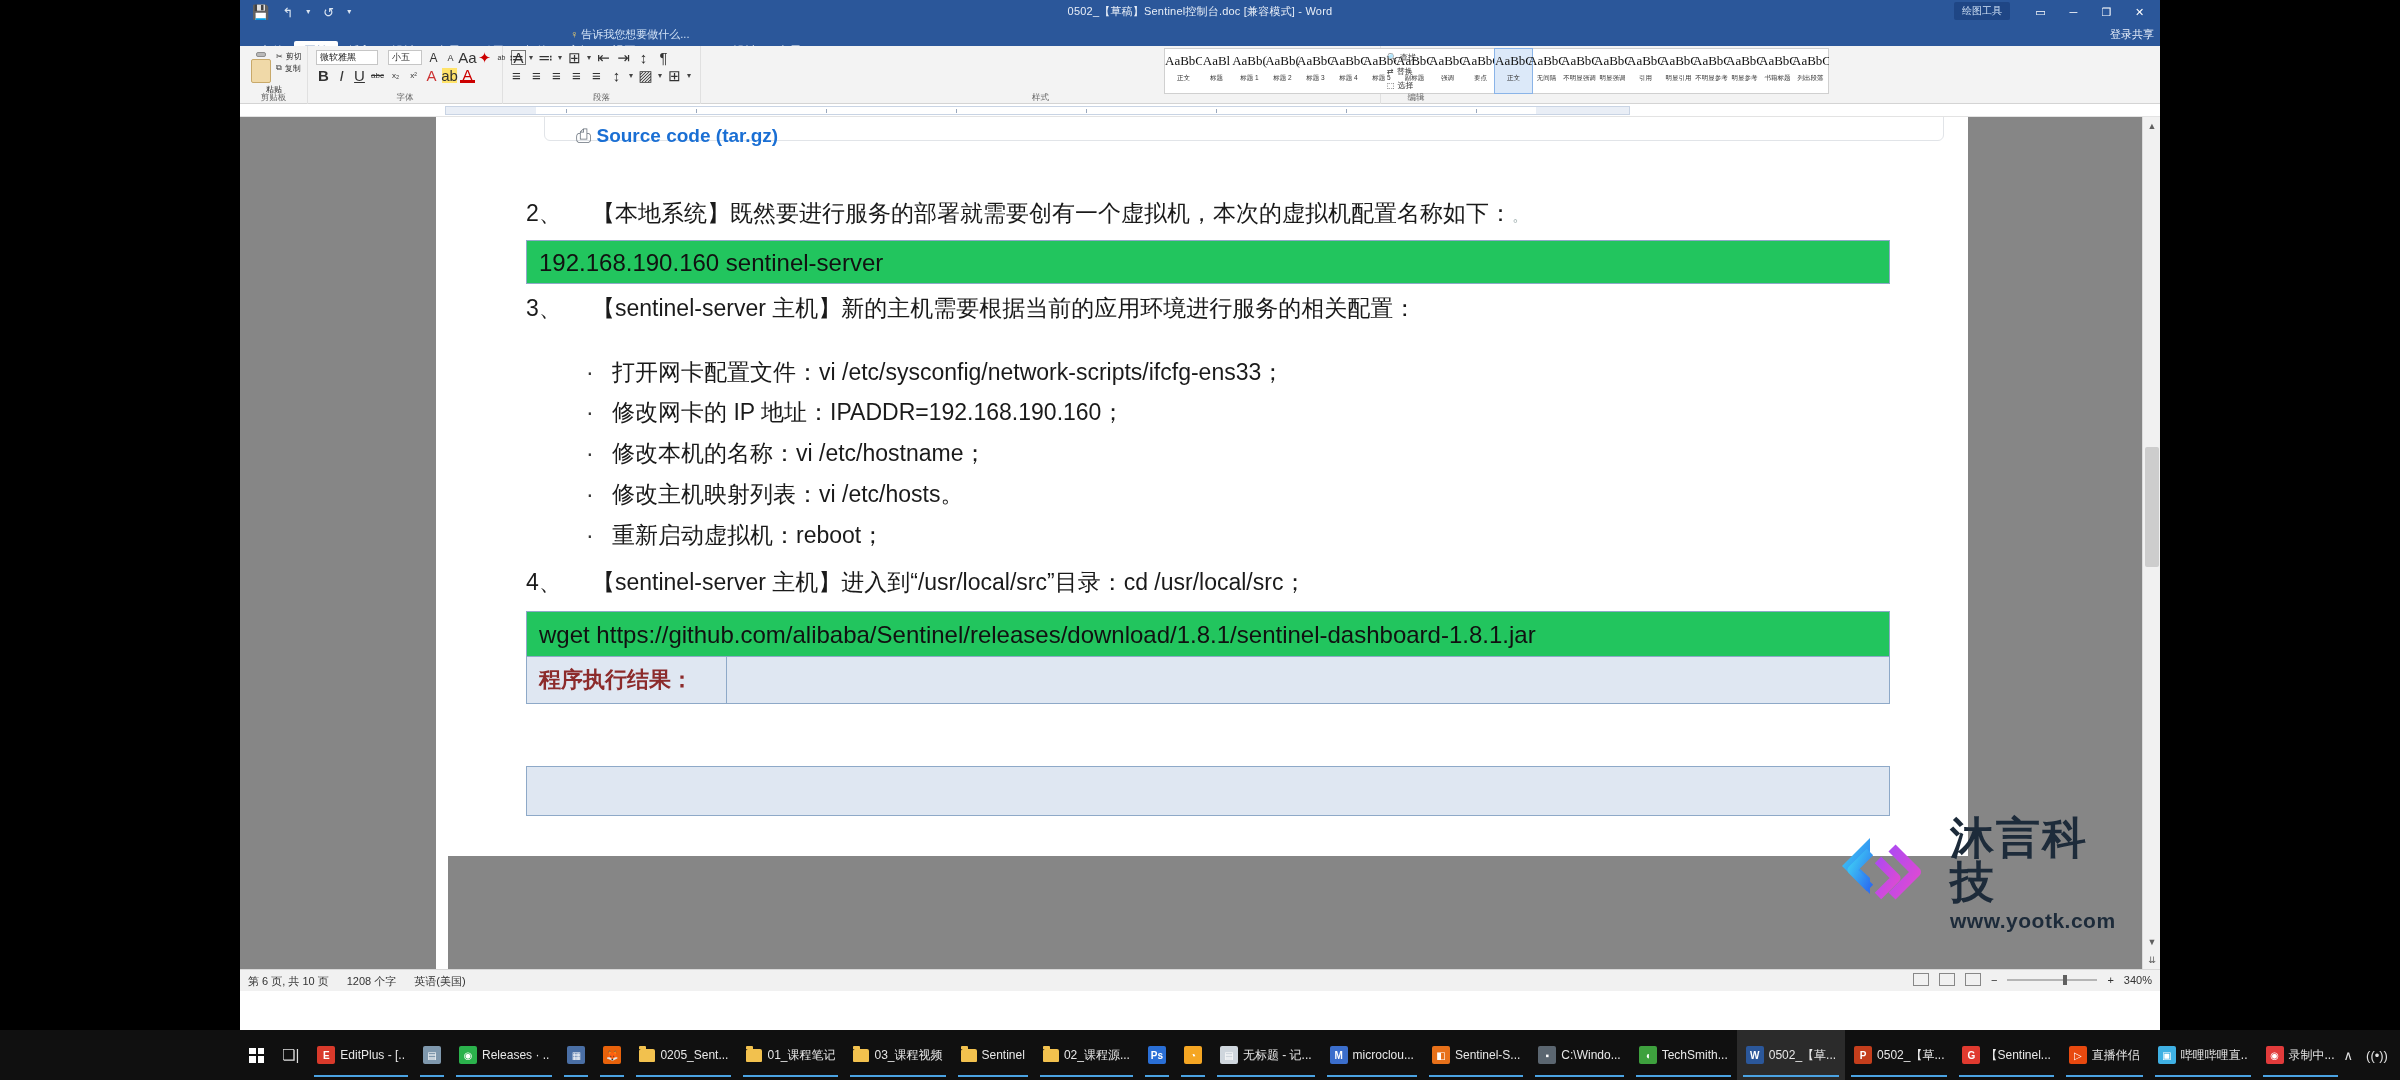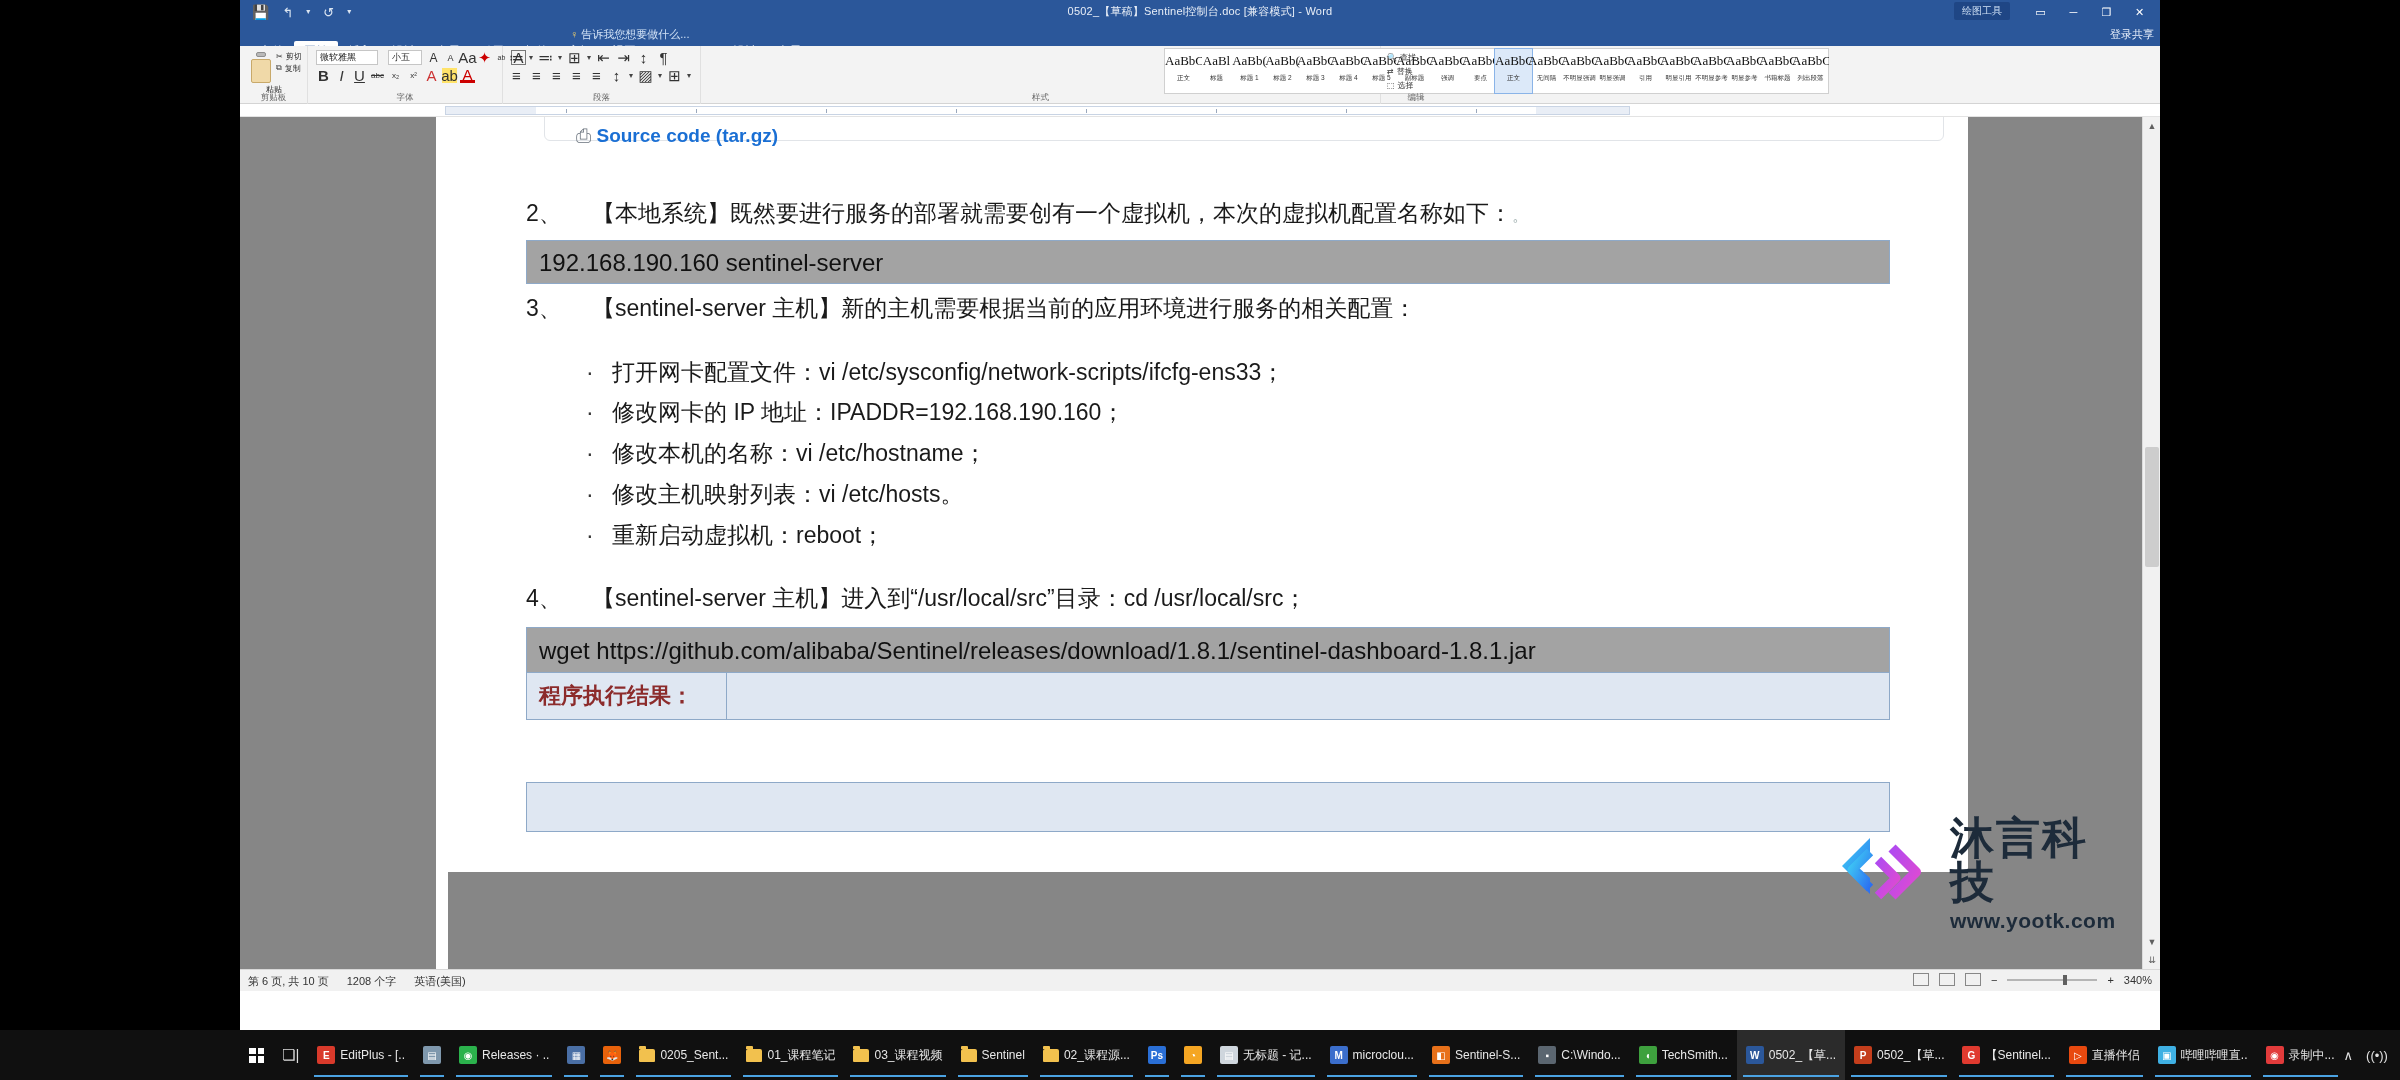--- a/index.html
+++ b/index.html
@@ -67,21 +67,21 @@
   .toprow { position:relative; height:30px; }
   .srccode { position:absolute; left:50px; top:-10px; font-size:19px; color:#1a6fd4; font-weight:bold; }
   .ghbox { position:absolute; left:18px; top:-38px; width:1400px; height:44px; border:1px solid #e1e4e8; border-radius:0 0 6px 6px; background:#fff;}
 
   .doc { font-family:"Liberation Sans","DejaVu Sans",sans-serif; color:#1a1a1a; }
   .numline { font-size:23px; line-height:1.62; white-space:nowrap; }
   .numline .no { display:inline-block; width:66px; }
   .bullets { margin-left:60px; }
   .bline { font-size:23px; line-height:1.78; white-space:nowrap; }
   .bdot { display:inline-block; width:26px; color:#333; }
-  .codebox { border:1px solid #8ea9c8; background:#a3a3a3; height:44px; line-height:44px; padding:0 12px; font-size:24px; color:#111; white-space:nowrap; overflow:hidden; }
+  .codebox { border:1px solid #8ea9c8; background:#22c55e; height:44px; line-height:44px; padding:0 12px; font-size:24px; color:#111; white-space:nowrap; overflow:hidden; }
   .codebox.tall { height:46px; line-height:46px; }
   .tbl { display:flex; border:1px solid #8ea9c8; border-top:none; }
   .tbl .c1 { width:200px; border-right:1px solid #8ea9c8; background:#dfe7f2; padding:8px 12px; font-size:22px; font-weight:bold; color:#8c2b2b;}
   .tbl .c2 { flex:1; background:#dfe7f2; padding:8px 12px; font-size:20px; color:#555;}
   .emptybox { border:1px solid #8ea9c8; background:#dfe7f2; height:50px; }
   .pilc { color:#9aa; font-size:16px; }
 
   
   .logo { position:absolute; right:30px; bottom:48px; width:300px; height:96px; display:flex; align-items:center; gap:12px; }
   .logo-mark { position:relative; width:108px; height:82px; }
@@ -389,21 +389,21 @@
           </div>
 
           <div class="bullets" id="bulletlist" style="margin-top:24px">
                 <div class="bline"><span class="bdot">·</span><span>打开网卡配置文件：vi /etc/sysconfig/network-scripts/ifcfg-ens33；</span></div>
                 <div class="bline"><span class="bdot">·</span><span>修改网卡的 IP 地址：IPADDR=192.168.190.160；</span></div>
                 <div class="bline"><span class="bdot">·</span><span>修改本机的名称：vi /etc/hostname；</span></div>
                 <div class="bline"><span class="bdot">·</span><span>修改主机映射列表：vi /etc/hosts。</span></div>
                 <div class="bline"><span class="bdot">·</span><span>重新启动虚拟机：reboot；</span></div>
               </div>
 
-          <div class="numline" style="margin-top:24px">
+          <div class="numline" style="margin-top:8px">
             <span class="no">4、</span><span>【sentinel-server 主机】进入到“/usr/local/src”目录：cd /usr/local/src；</span>
           </div>
 
 
           <div class="codebox tall" style="margin-top:10px">
             <span>wget https://github.com/alibaba/Sentinel/releases/download/1.8.1/sentinel-dashboard-1.8.1.jar</span>
           </div>
           <div class="tbl">
             <div class="c1">程序执行结果：</div>
             <div class="c2"></div>

